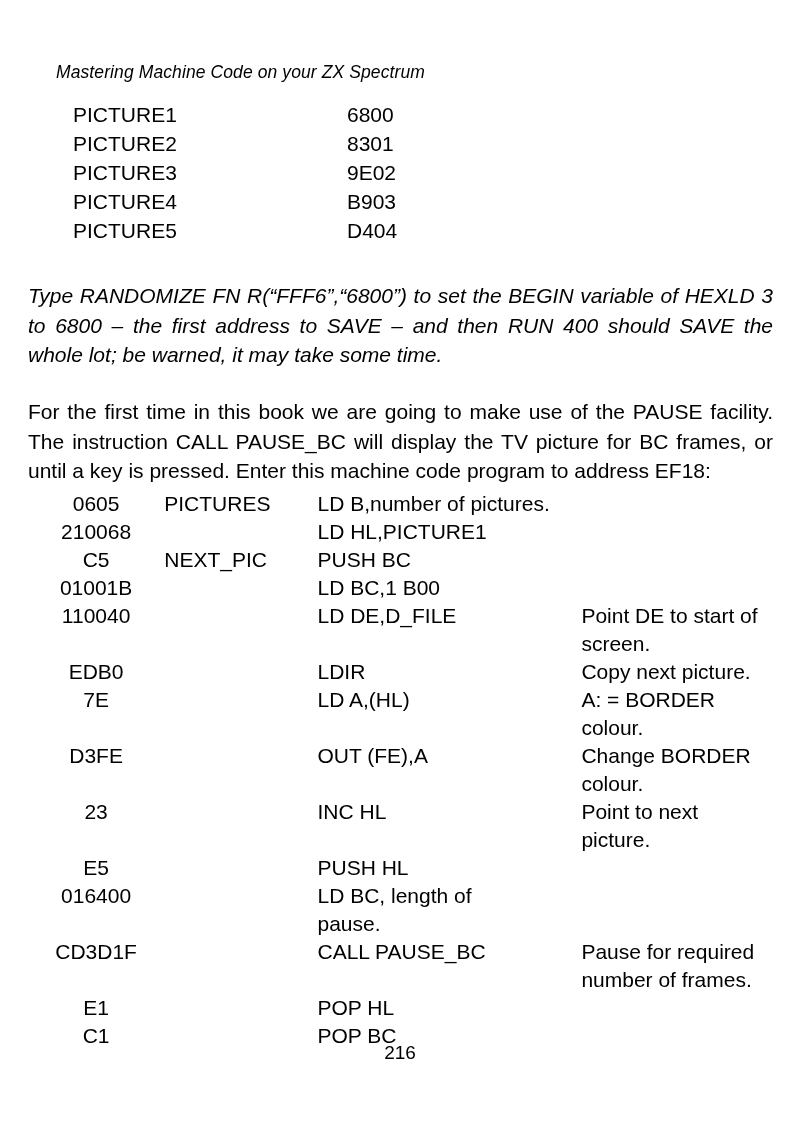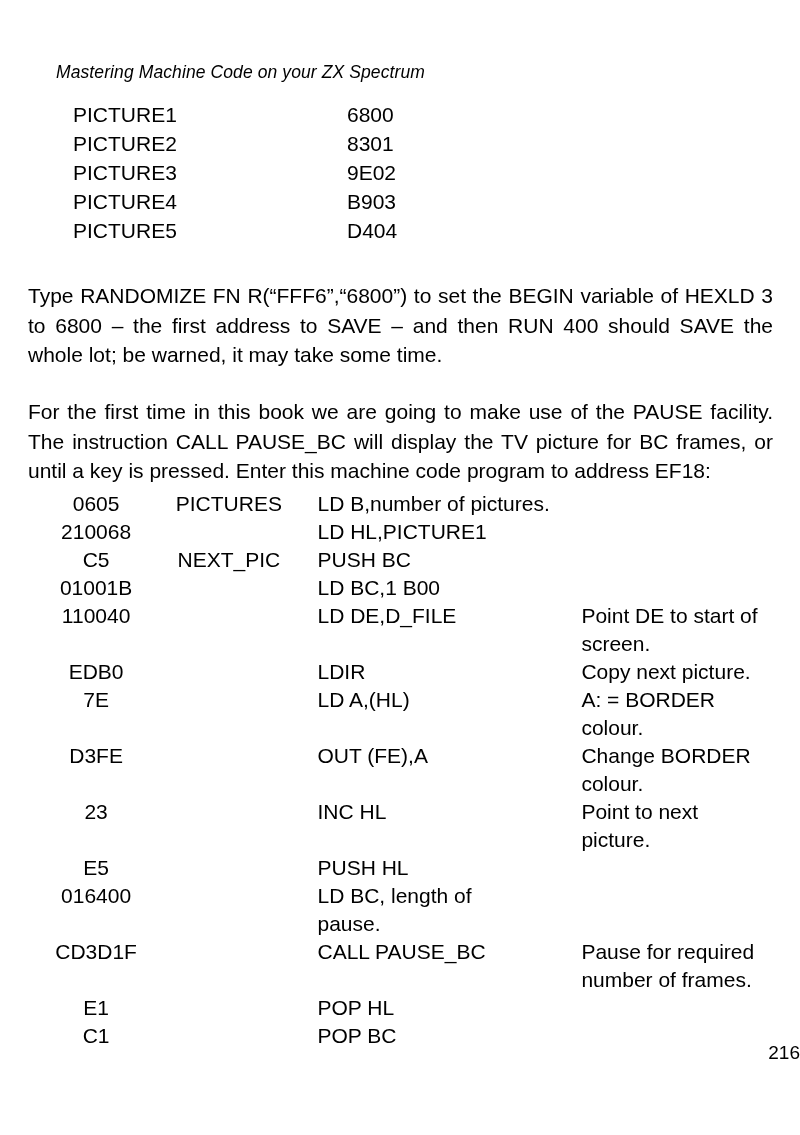--- a/index.html
+++ b/index.html
@@ -51,46 +51,46 @@
   
   .para {
     position: absolute;
     left: 28px;
     width: 745px;
     font-size: 21px;
     line-height: 29.5px;
     text-align: justify;
     text-justify: inter-word;
   }
-  #para1 { top: 260px; }
+  #para1 { top: 260px; font-style: italic; }
   #para2 { top: 376px; }
   
   .listing {
     position: absolute;
     left: 28px;
     top: 490px;
     width: 750px;
     border-collapse: collapse;
   }
   .listing td {
     font-size: 21px;
     line-height: 28px;
     padding: 0;
     vertical-align: top;
   }
   .listing td.hex  { width: 138px; text-align: center; }
-  .listing td.lbl  { width: 130px; text-align: center; padding-right: 24px; }
+  .listing td.lbl  { width: 130px; text-align: left; padding-right: 24px; }
   .listing td.mnem { width: 268px; }
   .listing td.cmt  { width: 200px; }
   .page-number {
     position: absolute;
     left: 0;
     top: 1042px;
     width: 800px;
-    text-align: right;
+    text-align: center;
     font-size: 19px;
   }
 </style>
 </head>
 <body>
 
 <div class="page">
 
   <div class="header">Mastering Machine Code on your ZX Spectrum</div>
 

